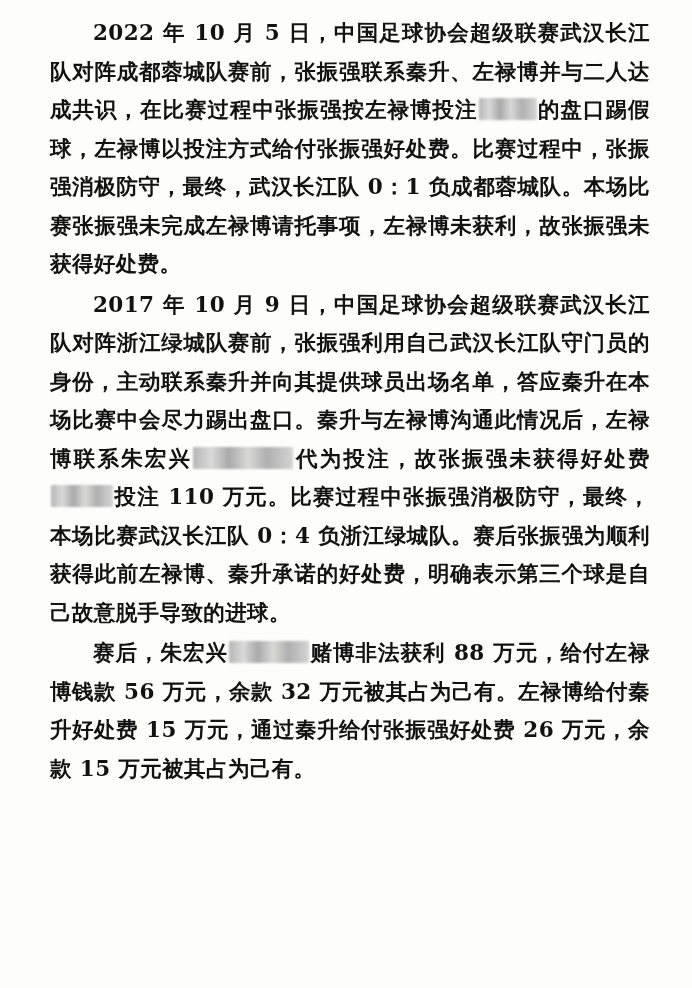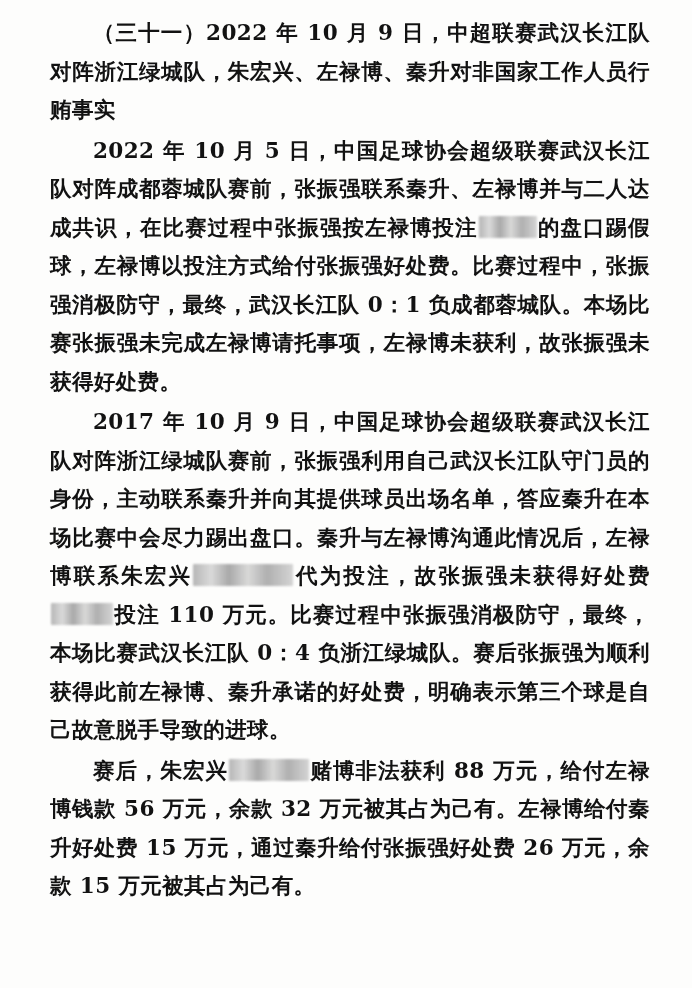--- a/index.html
+++ b/index.html
@@ -60,18 +60,17 @@
   .redact.w1 { width: 58px; }
   .redact.w2 { width: 100px; }
   .redact.w3 { width: 62px; }
   .redact.w4 { width: 80px; }
 </style>
 </head>
 <body>
 
 <div class="page">
   <div class="doc-body" id="doc-body">
-      <p class="para"><span>（三十一）2022 年 10 月 9 日，中超联赛武汉长江队对阵浙江绿城队，朱宏兴、左禄博、秦升对非国家工作人员行贿事实</span></p>
       <p class="para"><span>2022 年 10 月 5 日，中国足球协会超级联赛武汉长江队对阵成都蓉城队赛前，张振强联系秦升、左禄博并与二人达成共识，在比赛过程中张振强按左禄博投注</span><span class="redact w1"></span><span>的盘口踢假球，左禄博以投注方式给付张振强好处费。比赛过程中，张振强消极防守，最终，武汉长江队 0：1 负成都蓉城队。本场比赛张振强未完成左禄博请托事项，左禄博未获利，故张振强未获得好处费。</span></p>
       <p class="para"><span>2017 年 10 月 9 日，中国足球协会超级联赛武汉长江队对阵浙江绿城队赛前，张振强利用自己武汉长江队守门员的身份，主动联系秦升并向其提供球员出场名单，答应秦升在本场比赛中会尽力踢出盘口。秦升与左禄博沟通此情况后，左禄博联系朱宏兴</span><span class="redact w2"></span><span>代为投注，故张振强未获得好处费</span><span class="redact w3"></span><span>投注 110 万元。比赛过程中张振强消极防守，最终，本场比赛武汉长江队 0：4 负浙江绿城队。赛后张振强为顺利获得此前左禄博、秦升承诺的好处费，明确表示第三个球是自己故意脱手导致的进球。</span></p>
       <p class="para"><span>赛后，朱宏兴</span><span class="redact w4"></span><span>赌博非法获利 88 万元，给付左禄博钱款 56 万元，余款 32 万元被其占为己有。左禄博给付秦升好处费 15 万元，通过秦升给付张振强好处费 26 万元，余款 15 万元被其占为己有。</span></p>
     </div>
 </div>
 
 </body></html>

